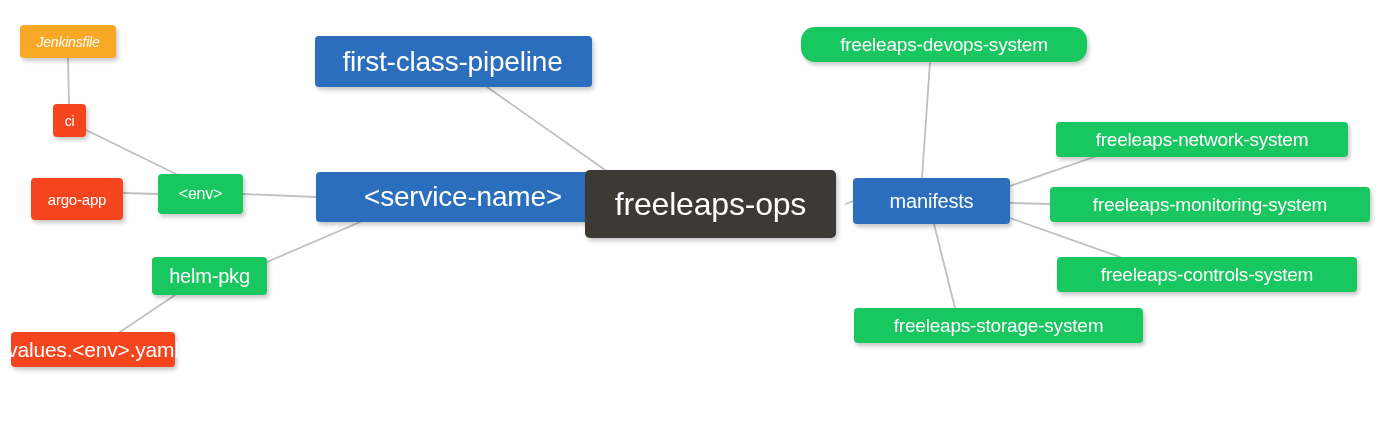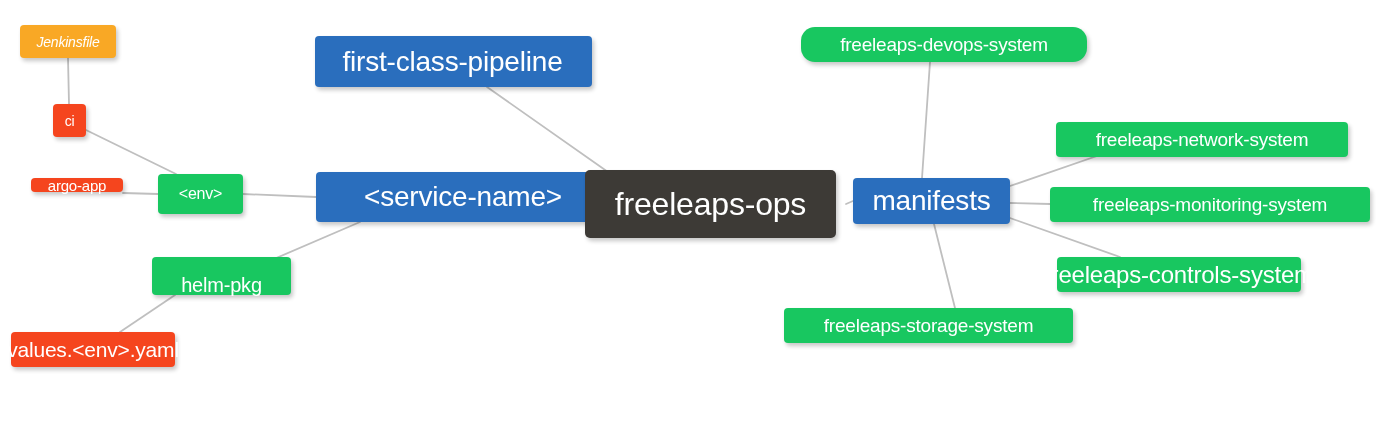--- a/index.html
+++ b/index.html
@@ -67,53 +67,53 @@
       <line x1="1010" y1="218" x2="1120" y2="257" stroke="#bfbfbf" stroke-width="1.8" stroke-linecap="round"></line>
       <line x1="934" y1="224" x2="955" y2="308" stroke="#bfbfbf" stroke-width="1.8" stroke-linecap="round"></line>
     </svg>
   <div id="nodes">
       <div class="node n-orange" style="left: 20px; top: 25px; width: 96px; height: 33px; font-size: 14px;">
         <span>Jenkinsfile</span>
       </div>
       <div class="node n-red" style="left: 53px; top: 104px; width: 33px; height: 33px; font-size: 14px;">
         <span>ci</span>
       </div>
-      <div class="node n-red" style="left: 31px; top: 178px; width: 92px; height: 14px; font-size: 15px;">
+      <div class="node n-red" style="left: 31px; top: 178px; width: 92px; height: 42px; font-size: 15px;">
         <span>argo-app</span>
       </div>
       <div class="node n-green" style="left: 158px; top: 174px; width: 85px; height: 40px; font-size: 16px;">
         <span>&lt;env&gt;</span>
       </div>
-      <div class="node n-green" style="left: 152px; top: 257px; width: 139px; height: 38px; font-size: 20px; align-items: flex-end;">
+      <div class="node n-green" style="left: 152px; top: 257px; width: 115px; height: 38px; font-size: 20px;">
         <span>helm-pkg</span>
       </div>
       <div class="node n-red" style="left: 11px; top: 332px; width: 164px; height: 35px; font-size: 21px;">
         <span>values.&lt;env&gt;.yaml</span>
       </div>
       <div class="node n-blue" style="left: 315px; top: 36px; width: 277px; height: 51px; font-size: 28px; padding-left: 8px;">
         <span>first-class-pipeline</span>
       </div>
       <div class="node n-blue" style="left: 316px; top: 172px; width: 294px; height: 50px; font-size: 28px;">
         <span>&lt;service-name&gt;</span>
       </div>
       <div class="node n-root" style="left: 585px; top: 170px; width: 251px; height: 68px; font-size: 32px;">
         <span>freeleaps-ops</span>
       </div>
-      <div class="node n-blue" style="left: 853px; top: 178px; width: 157px; height: 46px; font-size: 28px;">
+      <div class="node n-blue" style="left: 853px; top: 178px; width: 157px; height: 46px; font-size: 20px;">
         <span>manifests</span>
       </div>
       <div class="node n-green" style="left: 801px; top: 27px; width: 286px; height: 35px; font-size: 19px; border-radius: 14px;">
         <span>freeleaps-devops-system</span>
       </div>
       <div class="node n-green" style="left: 1056px; top: 113px; width: 292px; height: 35px; font-size: 19px; margin-top: 9px;">
         <span>freeleaps-network-system</span>
       </div>
       <div class="node n-green" style="left: 1050px; top: 187px; width: 320px; height: 35px; font-size: 19px;">
         <span>freeleaps-monitoring-system</span>
       </div>
-      <div class="node n-green" style="left: 1057px; top: 257px; width: 244px; height: 35px; font-size: 24px;">
+      <div class="node n-green" style="left: 1057px; top: 257px; width: 300px; height: 35px; font-size: 19px;">
         <span>freeleaps-controls-system</span>
       </div>
-      <div class="node n-green" style="left: 784px; top: 308px; width: 289px; height: 35px; font-size: 19px;">
+      <div class="node n-green" style="left: 854px; top: 308px; width: 289px; height: 35px; font-size: 19px;">
         <span>freeleaps-storage-system</span>
       </div>
     </div>
 </div>
 
 </body></html>

